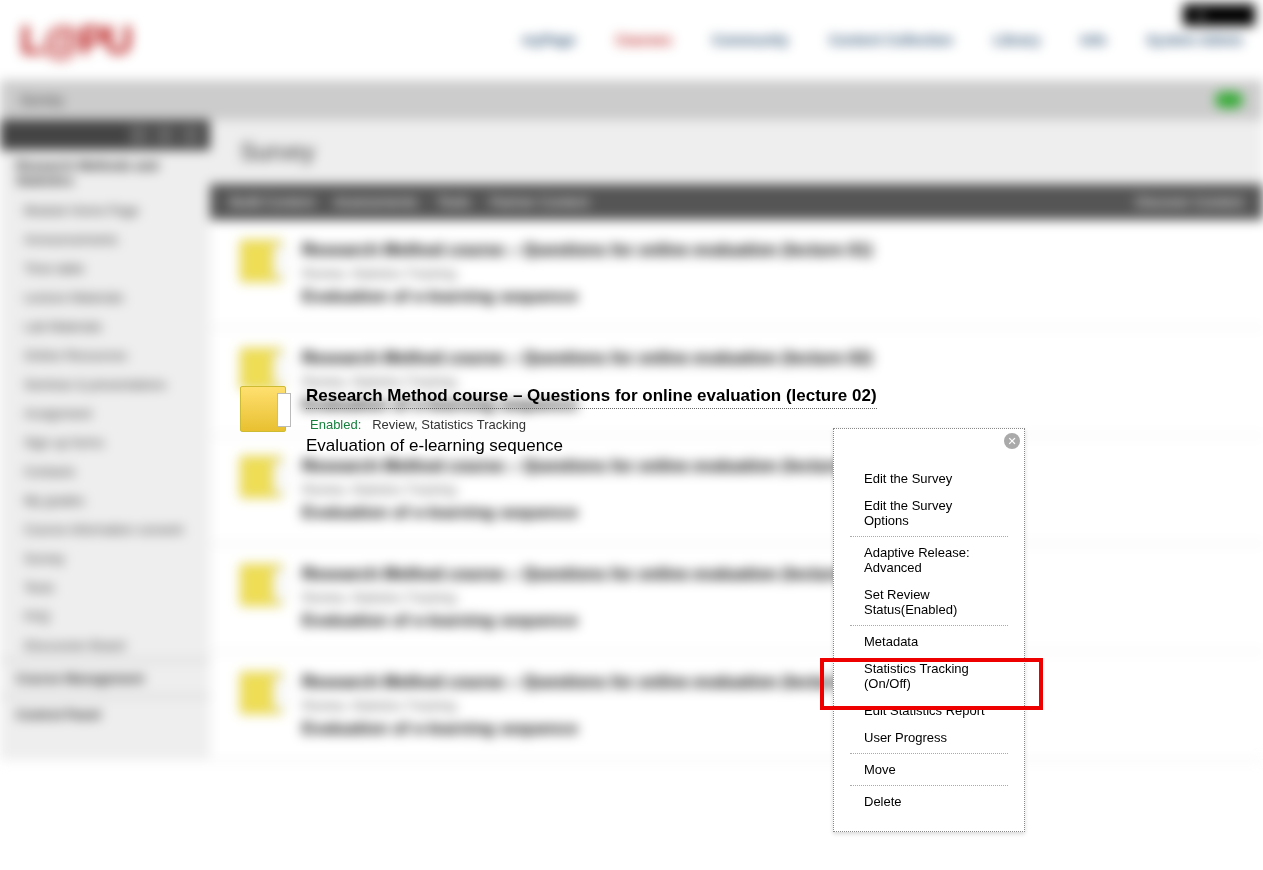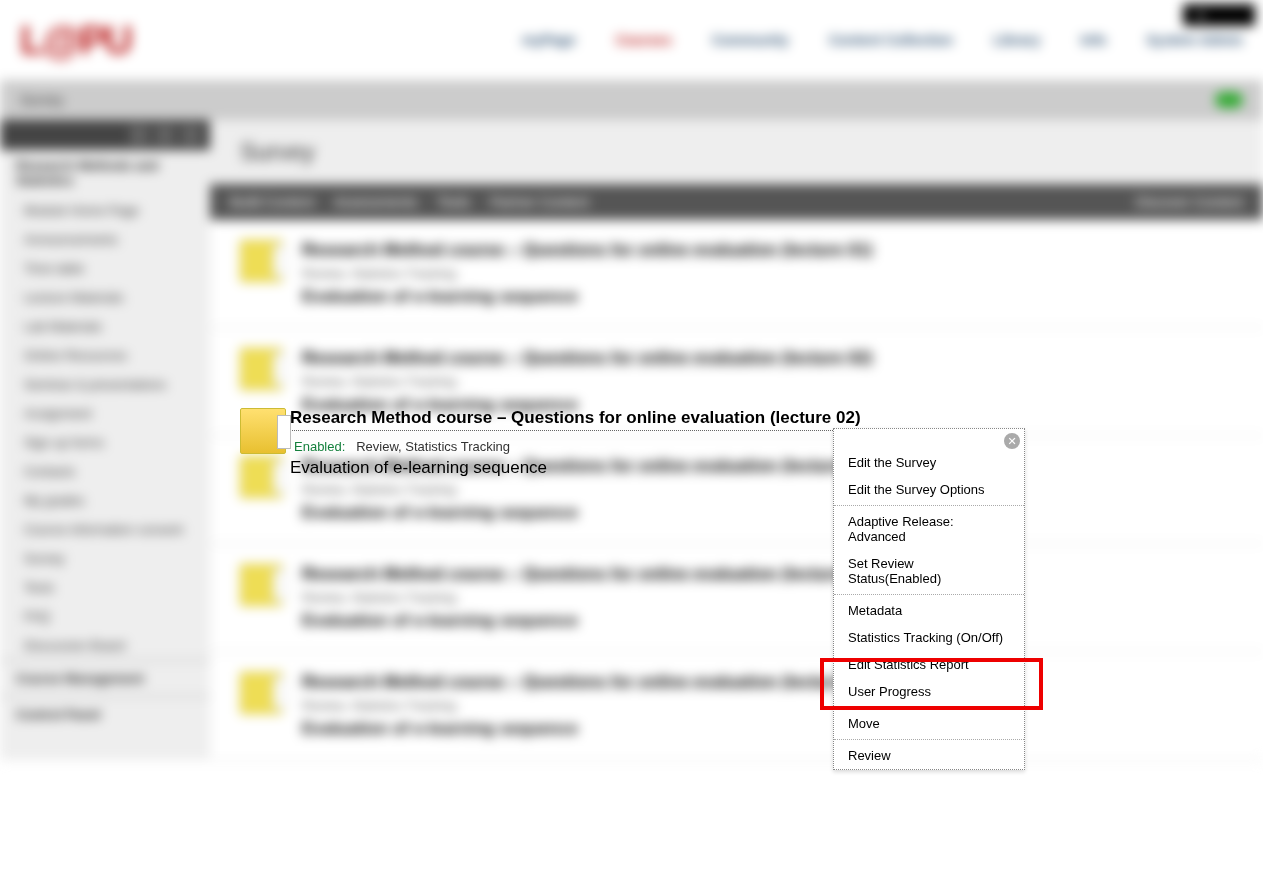--- a/index.html
+++ b/index.html
@@ -28,30 +28,30 @@
   .content{padding:0}
   .item{display:flex;gap:20px;padding:20px 30px;border-bottom:1px solid #ddd;background:#fff}
   .item .icon{width:40px;height:40px;background:#ed5;border:1px solid #cb3;position:relative}
   .item .icon::after{content:"";position:absolute;right:-4px;top:4px;width:10px;height:30px;background:#fff;border:1px solid #bbb}
   .item .body{flex:1}
   .item .title{font-size:17px;font-weight:700;color:#000;text-decoration:underline dotted #888}
   .item .meta{font-size:13px;color:#555;margin:6px 0}
   .item .desc{font-size:17px;font-weight:700;color:#000}
   
   .focus-layer{position:absolute;top:0;left:0;right:0;bottom:0;pointer-events:none}
-  .focus-item{position:absolute;left:240px;top:408px;width:1000px;display:flex;gap:4px;background:transparent;pointer-events:auto}
+  .focus-item{position:absolute;left:240px;top:386px;width:1000px;display:flex;gap:20px;background:transparent;pointer-events:auto}
   .focus-item .icon{width:44px;height:44px;background:linear-gradient(#ffe070,#e8c030);border:1px solid #cb3;border-radius:2px;position:relative;flex-shrink:0}
   .focus-item .icon::after{content:"";position:absolute;right:-6px;top:6px;width:12px;height:32px;background:#fff;border:1px solid #bbb}
   .focus-item .title{font-size:17px;font-weight:700;color:#000;border-bottom:1px dotted #666;padding-bottom:2px;display:inline-block}
   .focus-item .meta{font-size:13px;color:#333;margin:8px 0 4px 4px}
   .focus-item .meta .lbl{color:#15803d}
   .focus-item .desc{font-size:17px;font-weight:400;color:#000}
   .ctxmenu{position:absolute;left:833px;top:428px;width:190px;background:#fff;border:1px dotted #888;font-size:13px;color:#000;pointer-events:auto;box-shadow:0 2px 4px rgba(0,0,0,0.15)}
   .ctxmenu .close{position:absolute;top:4px;right:4px;width:16px;height:16px;border-radius:50%;background:#aaa;color:#fff;font-size:11px;line-height:16px;text-align:center;cursor:pointer}
-  .ctxmenu ul{list-style:none;margin:0;padding:20px 0 0 0}
+  .ctxmenu ul{list-style:none;margin:16px;padding:20px 0 0 0}
   .ctxmenu li{padding:6px 14px;cursor:pointer}
   .ctxmenu hr{border:none;border-top:1px dotted #aaa;margin:2px 0}
   .highlight-box{position:absolute;left:820px;top:658px;width:215px;height:44px;border:4px solid #e00;pointer-events:none}
 </style>
 </head>
 <body>
 
 <div class="blurred">
   <div class="topbar">
     <div class="logo"><span>L@PU</span></div>
@@ -180,18 +180,18 @@
       <li>Adaptive Release: Advanced</li>
       <li>Set Review Status(Enabled)</li>
       <hr>
       <li>Metadata</li>
       <li>Statistics Tracking (On/Off)</li>
       <li>Edit Statistics Report</li>
       <li>User Progress</li>
       <hr>
       <li>Move</li>
       <hr>
-      <li>Review</li>
+      <li>Delete</li>
     </ul>
   </div>
 
   <div class="highlight-box"></div>
 </div>
 
 </body></html>

